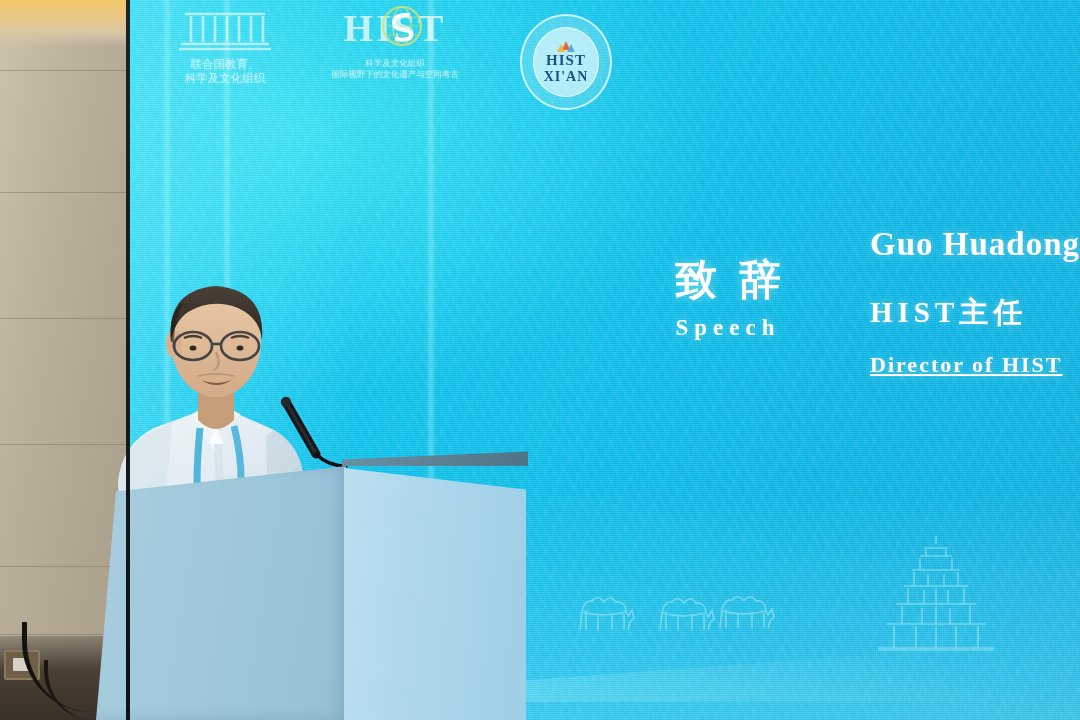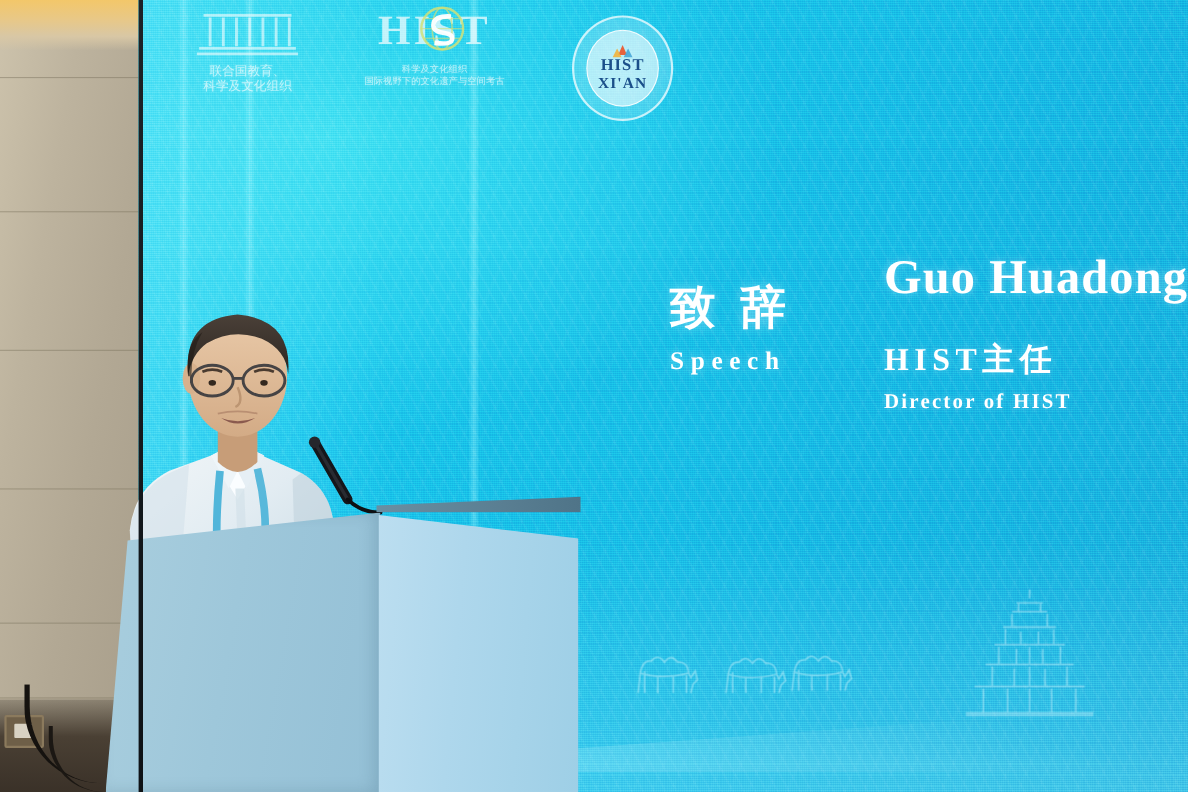--- a/index.html
+++ b/index.html
@@ -138,32 +138,33 @@
   .hl-divider{width:3px;background:rgba(255,255,255,.92);margin:6px 0;
               box-shadow:0 0 8px rgba(255,255,255,.55);}
   .hl-right{padding-left:34px;display:flex;flex-direction:column;justify-content:center;}
   .name-cn{
     font-family:"DejaVu Sans",sans-serif;font-weight:700;color:#fff;
     font-size:58px;letter-spacing:6px;line-height:1.02;
     text-shadow:0 0 12px rgba(255,255,255,.45);
   }
   .name-en{
     font-family:"Liberation Serif",serif;font-weight:700;color:#fff;
-    font-size:44px;letter-spacing:1px;margin-top:4px;
+    font-size:33px;letter-spacing:1px;margin-top:4px;
     text-shadow:0 0 8px rgba(255,255,255,.35);
   }
   .title-cn{
     font-family:"Liberation Serif",serif;font-weight:700;color:#fff;
     font-size:29px;letter-spacing:5px;margin-top:30px;
     text-shadow:0 0 8px rgba(255,255,255,.35);
   }
   .title-en{
     font-family:"Liberation Serif",serif;font-weight:700;color:#fff;
-    font-size:19px;letter-spacing:2px;margin-top:8px;
+    font-size:22px;letter-spacing:2px;margin-top:19px;
     text-shadow:0 0 7px rgba(255,255,255,.30);
+    text-decoration:underline;
   }
 
   
   .lineart{position:absolute;left:430px;bottom:38px;width:520px;height:150px;
            opacity:.40;z-index:10;pointer-events:none;}
   .ground-plane{
     position:absolute;left:330px;bottom:18px;width:660px;height:120px;z-index:9;
     background:linear-gradient(200deg,rgba(255,255,255,0) 40%,rgba(200,248,255,.26) 100%);
     clip-path:polygon(0% 86%,100% 46%,100% 100%,0% 100%);
   }

